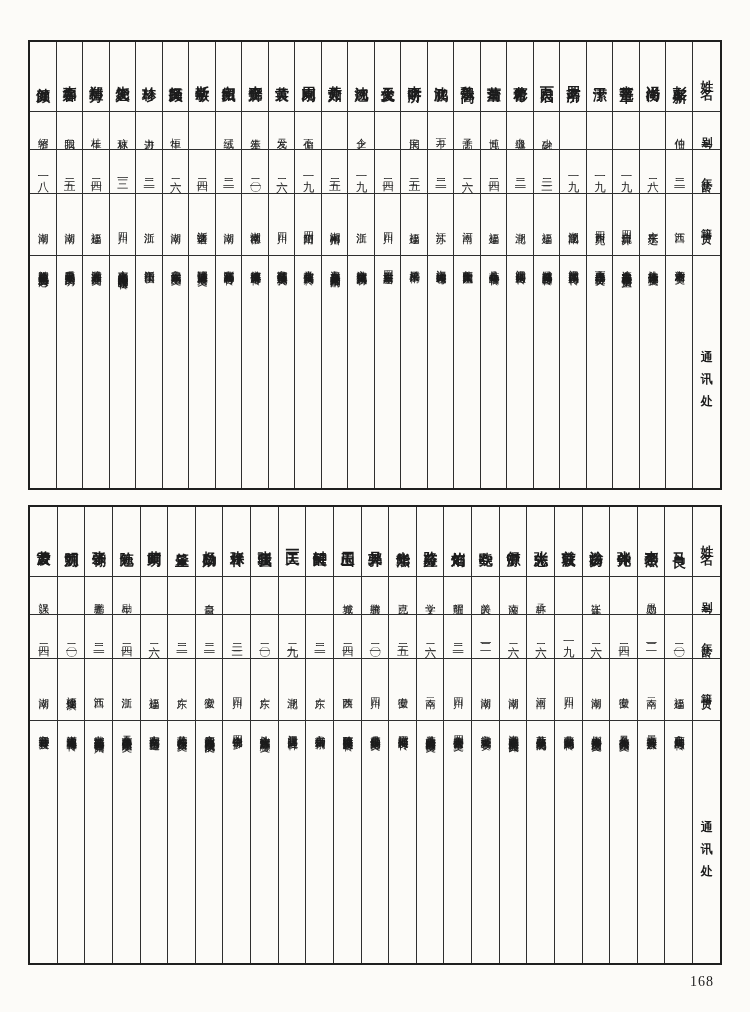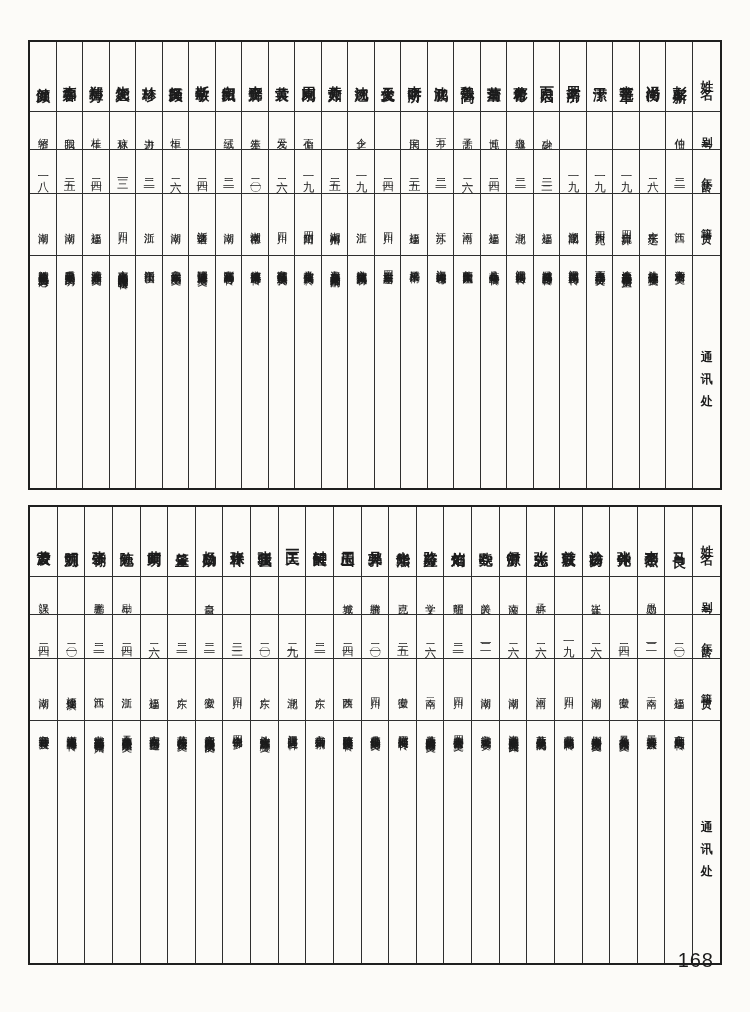--- a/index.html
+++ b/index.html
@@ -60,23 +60,23 @@
   
   .header-col .cell span{font-weight:bold;}
   .h-name span{font-size:13px;letter-spacing:7px;}
   .h-alias span{font-size:11px;letter-spacing:3px;}
   .h-age span{font-size:11px;letter-spacing:4px;}
   .h-native span{font-size:11px;letter-spacing:6px;}
   .h-addr{flex:1;align-items:center;border-bottom:none;}
   .h-addr span{font-size:12px;letter-spacing:22px;height:auto;}
   .page-number{
     position:absolute;
-    right:36px;bottom:40px;
-    font-size:20px;letter-spacing:1px;
-    font-family:Liberation Sans, sans-serif;
+    right:36px;bottom:22px;
+    font-size:14px;letter-spacing:1px;
+    font-family:Liberation Serif, serif;
   }
 </style>
 </head>
 <body>
 
 <div class="sheet">
 
   <div class="reg-table table-top">
     <div class="persons">
         <div class="person-col">

